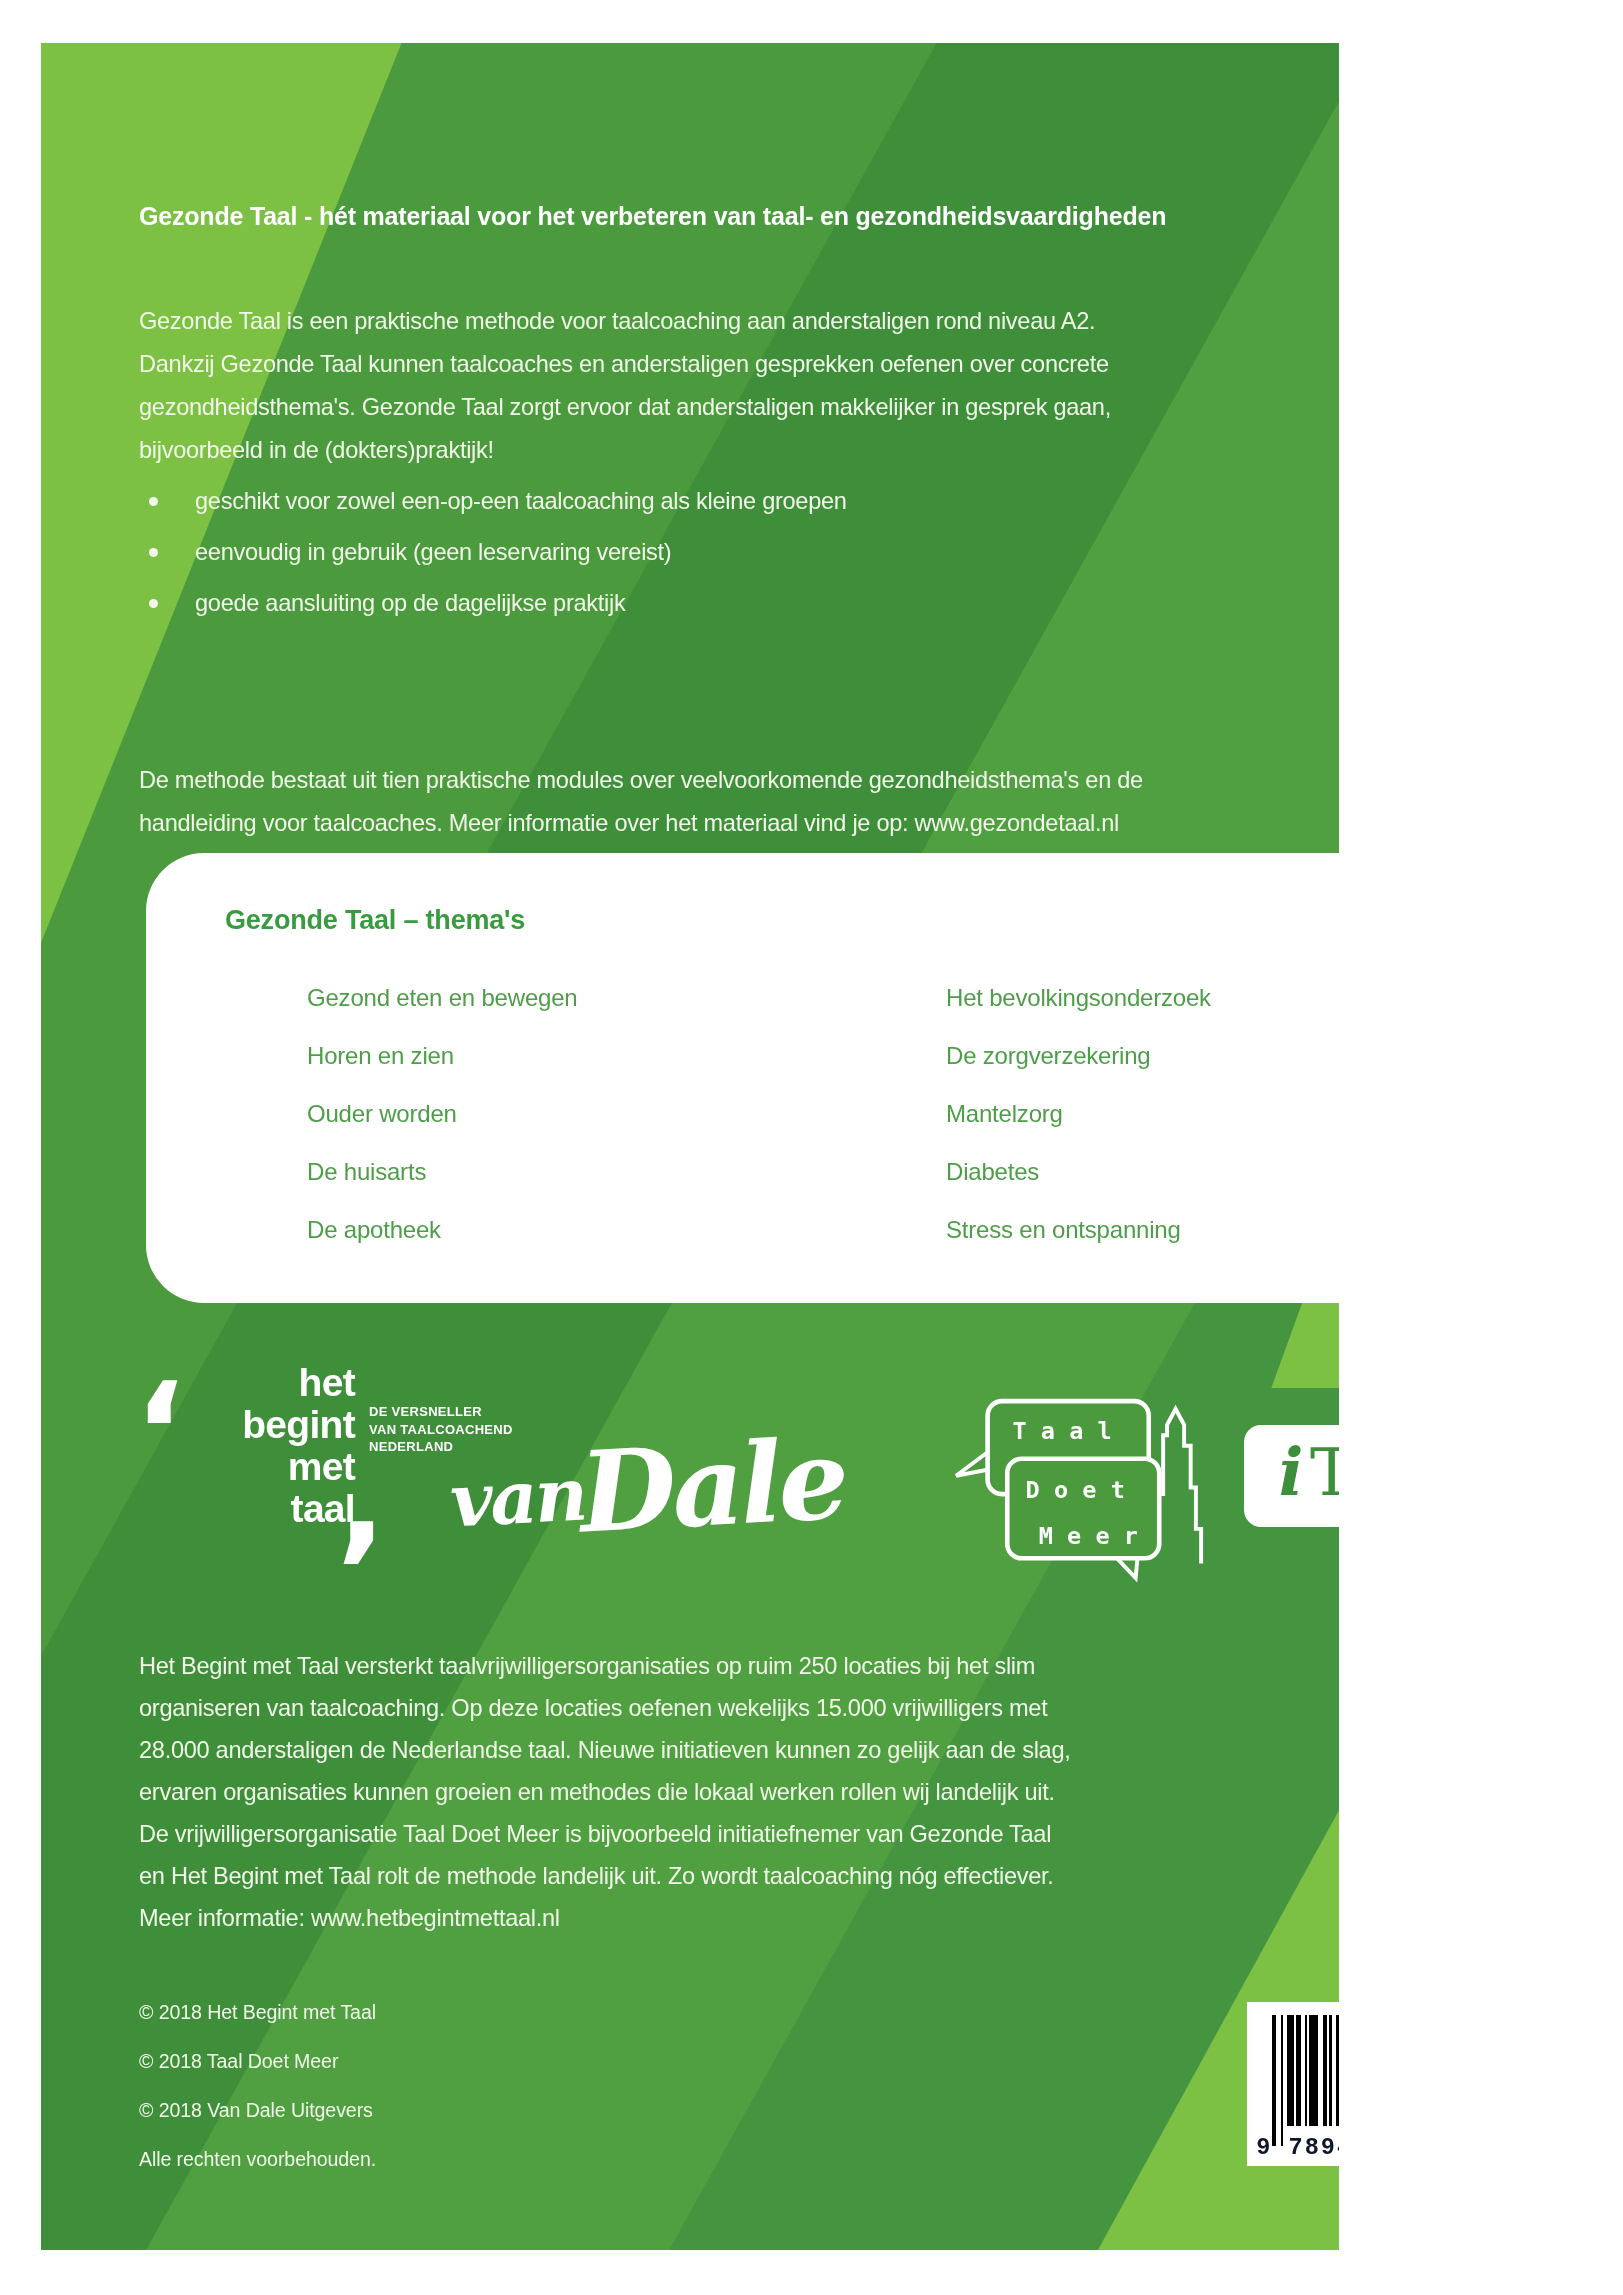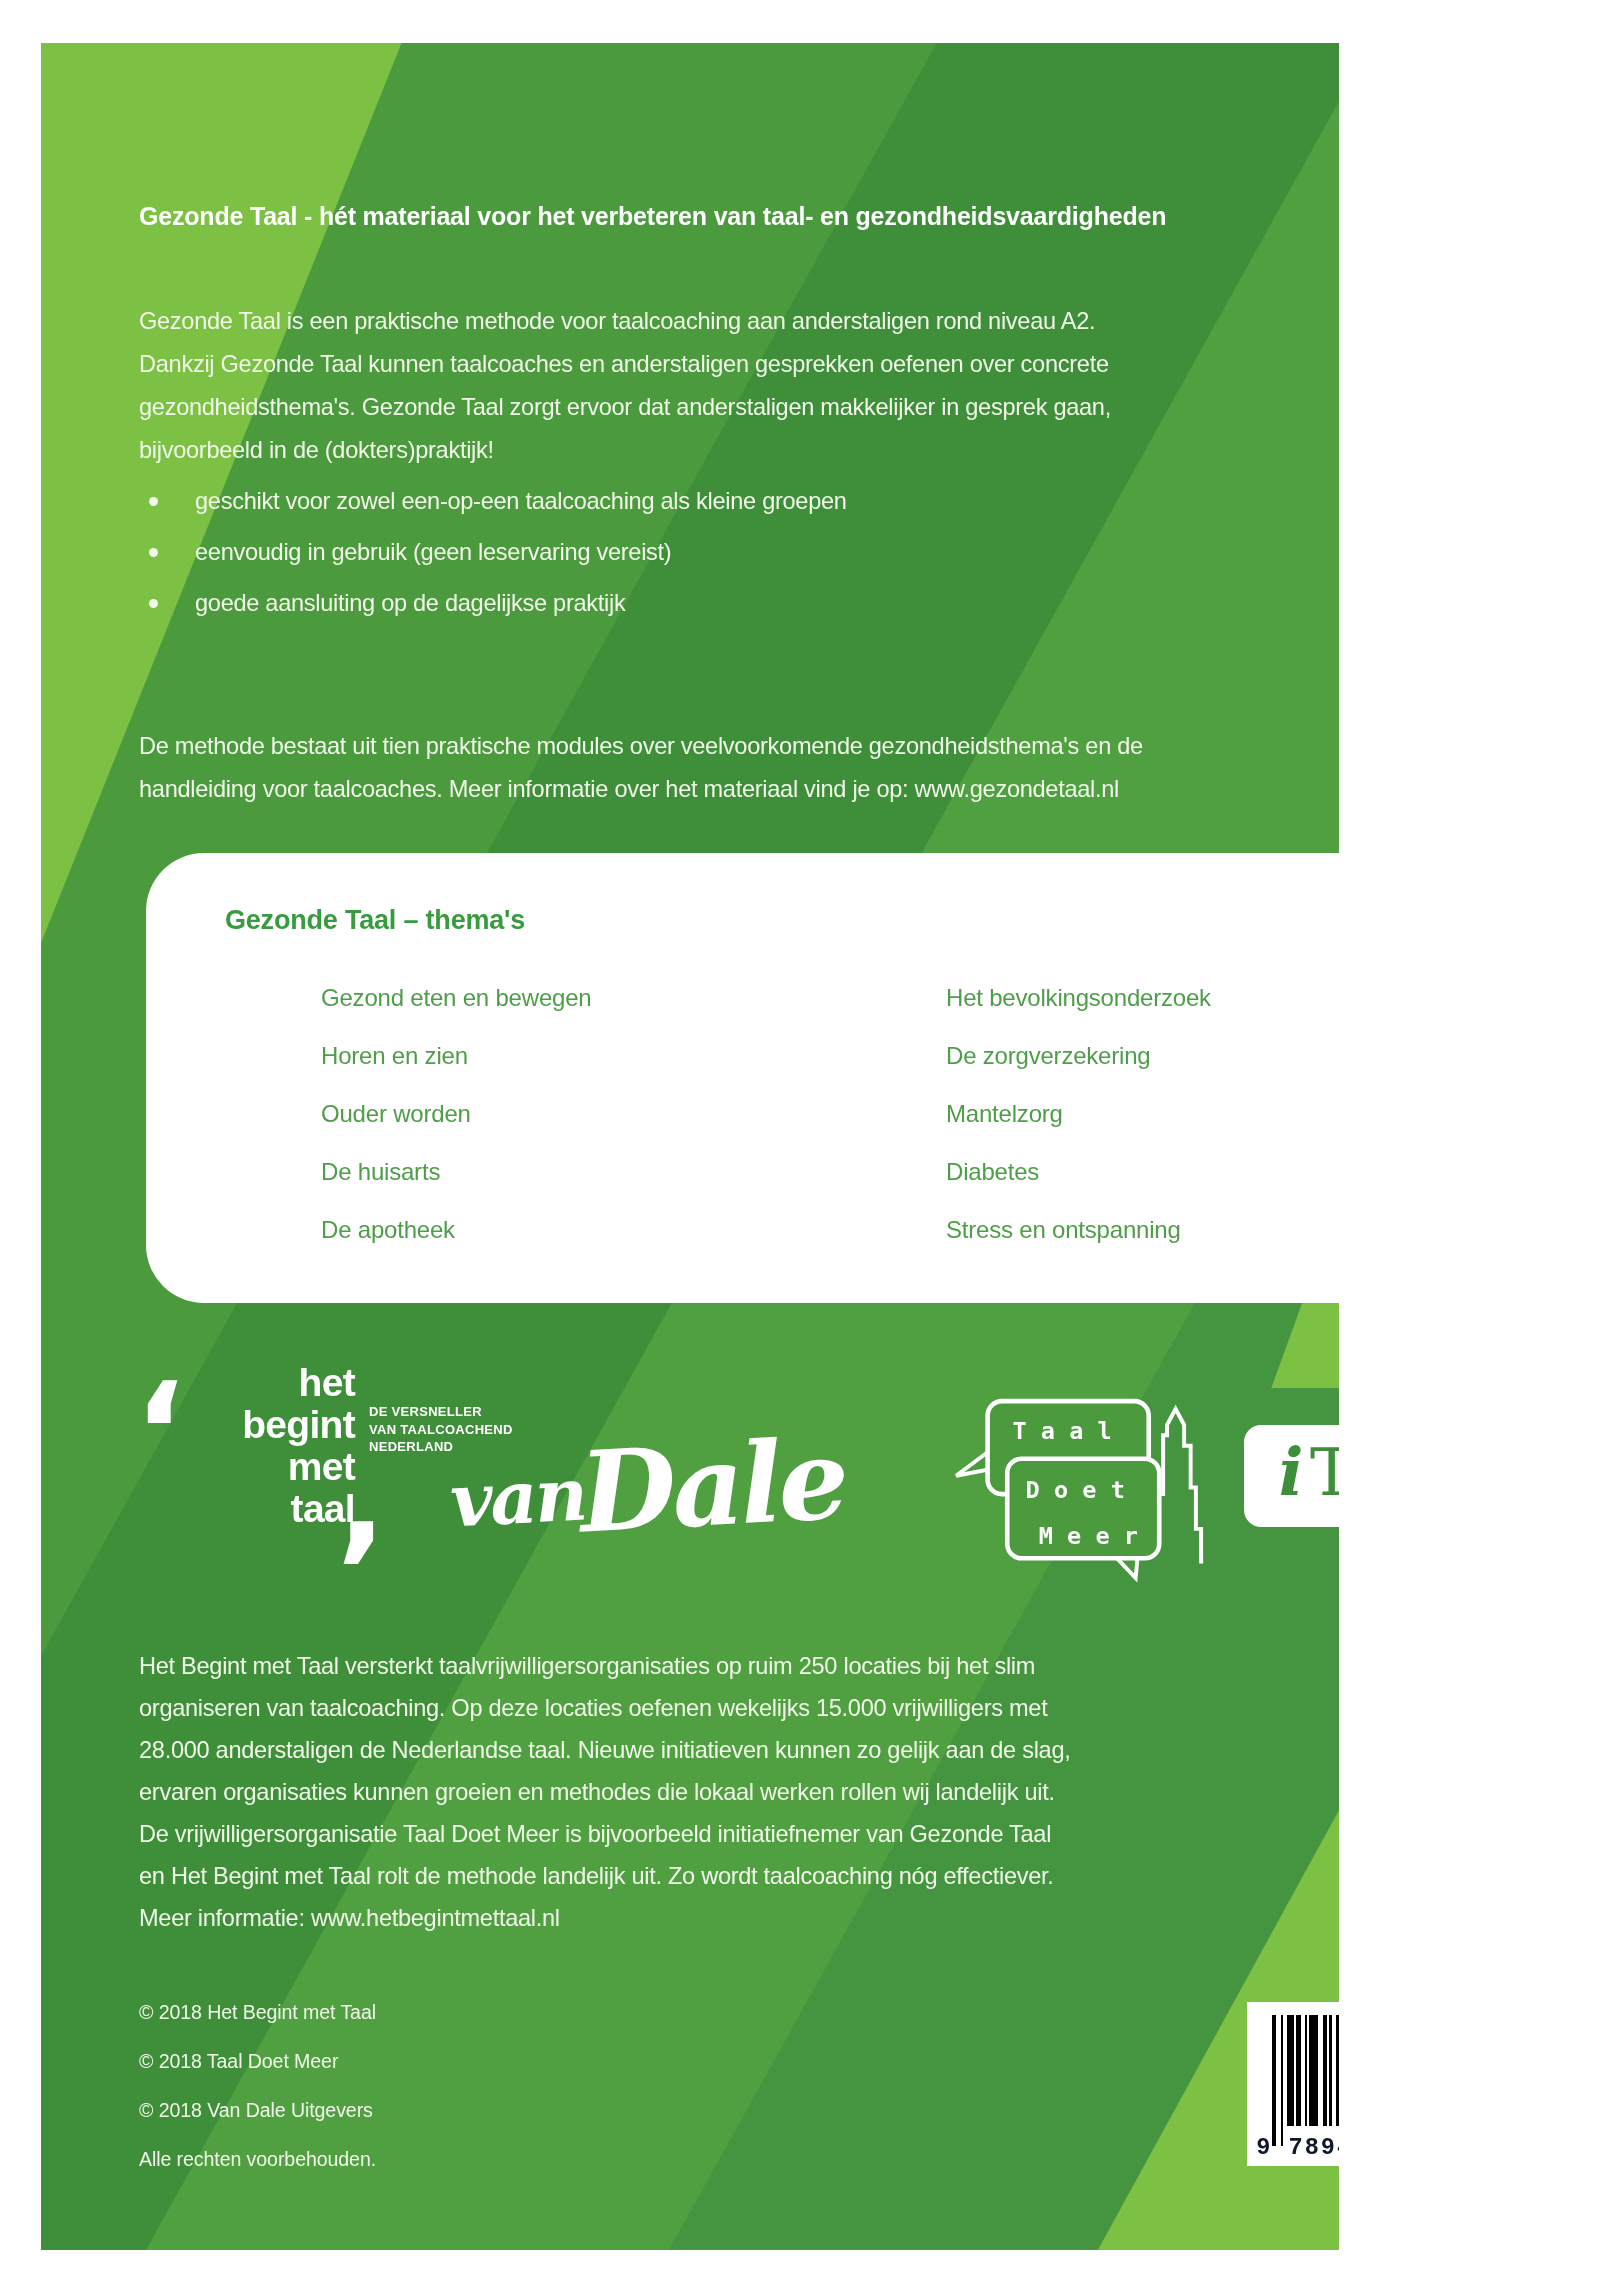--- a/index.html
+++ b/index.html
@@ -6,34 +6,34 @@
   .page{position:relative;width:1623px;height:2295px;background:#ffffff;overflow:hidden;
         font-family:"Liberation Sans",sans-serif;}
   .canvas{position:absolute;left:41px;top:43px;width:1298px;height:2207px;overflow:hidden;}
   .bg{position:absolute;left:0;top:0;width:100%;height:100%;display:block;}
 
   .title{position:absolute;left:98px;top:159px;font-size:25px;font-weight:bold;color:#ffffff;
          white-space:nowrap;letter-spacing:-0.2px;}
   .para{position:absolute;left:98px;color:#f1f8e9;font-size:23.6px;line-height:43px;
         letter-spacing:-0.3px;white-space:nowrap;}
   .p1{top:257px;}
-  .p2{top:682px;}
+  .p2{top:716px;}
   .p3{top:1602px;line-height:42px;}
   .bullets{position:absolute;left:108px;top:433px;}
   .bullet-item{position:relative;height:51px;padding-left:46px;color:#f1f8e9;font-size:23.6px;
                line-height:51px;letter-spacing:-0.3px;white-space:nowrap;}
   .bullet-item::before{content:"";position:absolute;left:0;top:21px;width:9.2px;height:9.2px;
                border-radius:50%;background:#f1f8e9;}
 
   .themes-box{position:absolute;left:105px;top:810px;width:1355px;height:450px;
               background:#ffffff;border-radius:58px;}
   .themes-heading{position:absolute;left:79px;top:52px;font-size:27px;font-weight:bold;
               color:#389b40;letter-spacing:-0.2px;white-space:nowrap;}
   .theme-col{position:absolute;top:116px;}
-  .theme-col-left{left:175px;}
+  .theme-col-left{left:161px;}
   .theme-col-right{left:800px;}
   .theme-item{height:58px;line-height:58px;font-size:24px;color:#4e9d48;
               letter-spacing:-0.2px;white-space:nowrap;}
 
   
   .hbmt{position:absolute;left:98px;top:1323px;width:308px;height:216px;color:#ffffff;}
   .hbmt-quote{position:absolute;font-family:"DejaVu Sans",sans-serif;font-weight:bold;
               font-size:137px;line-height:65px;}
   .hbmt-quote-open{left:-5.2px;top:34px;}
   .hbmt-quote-close{left:196px;top:175px;}

